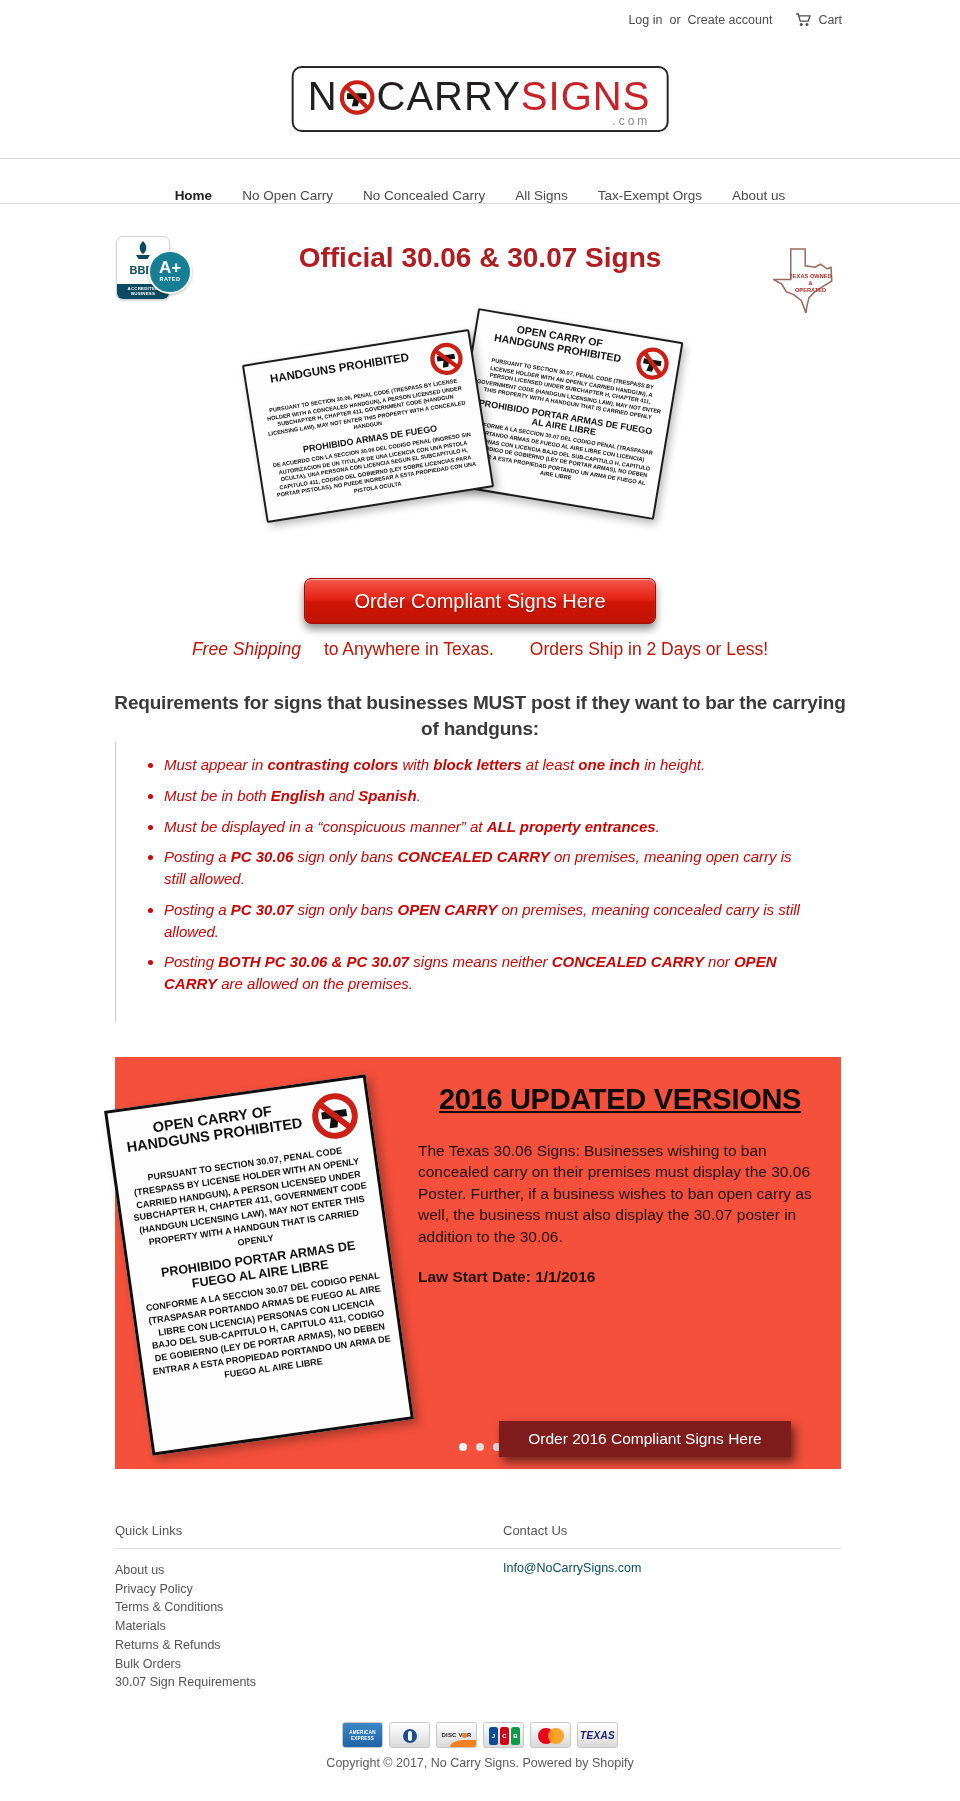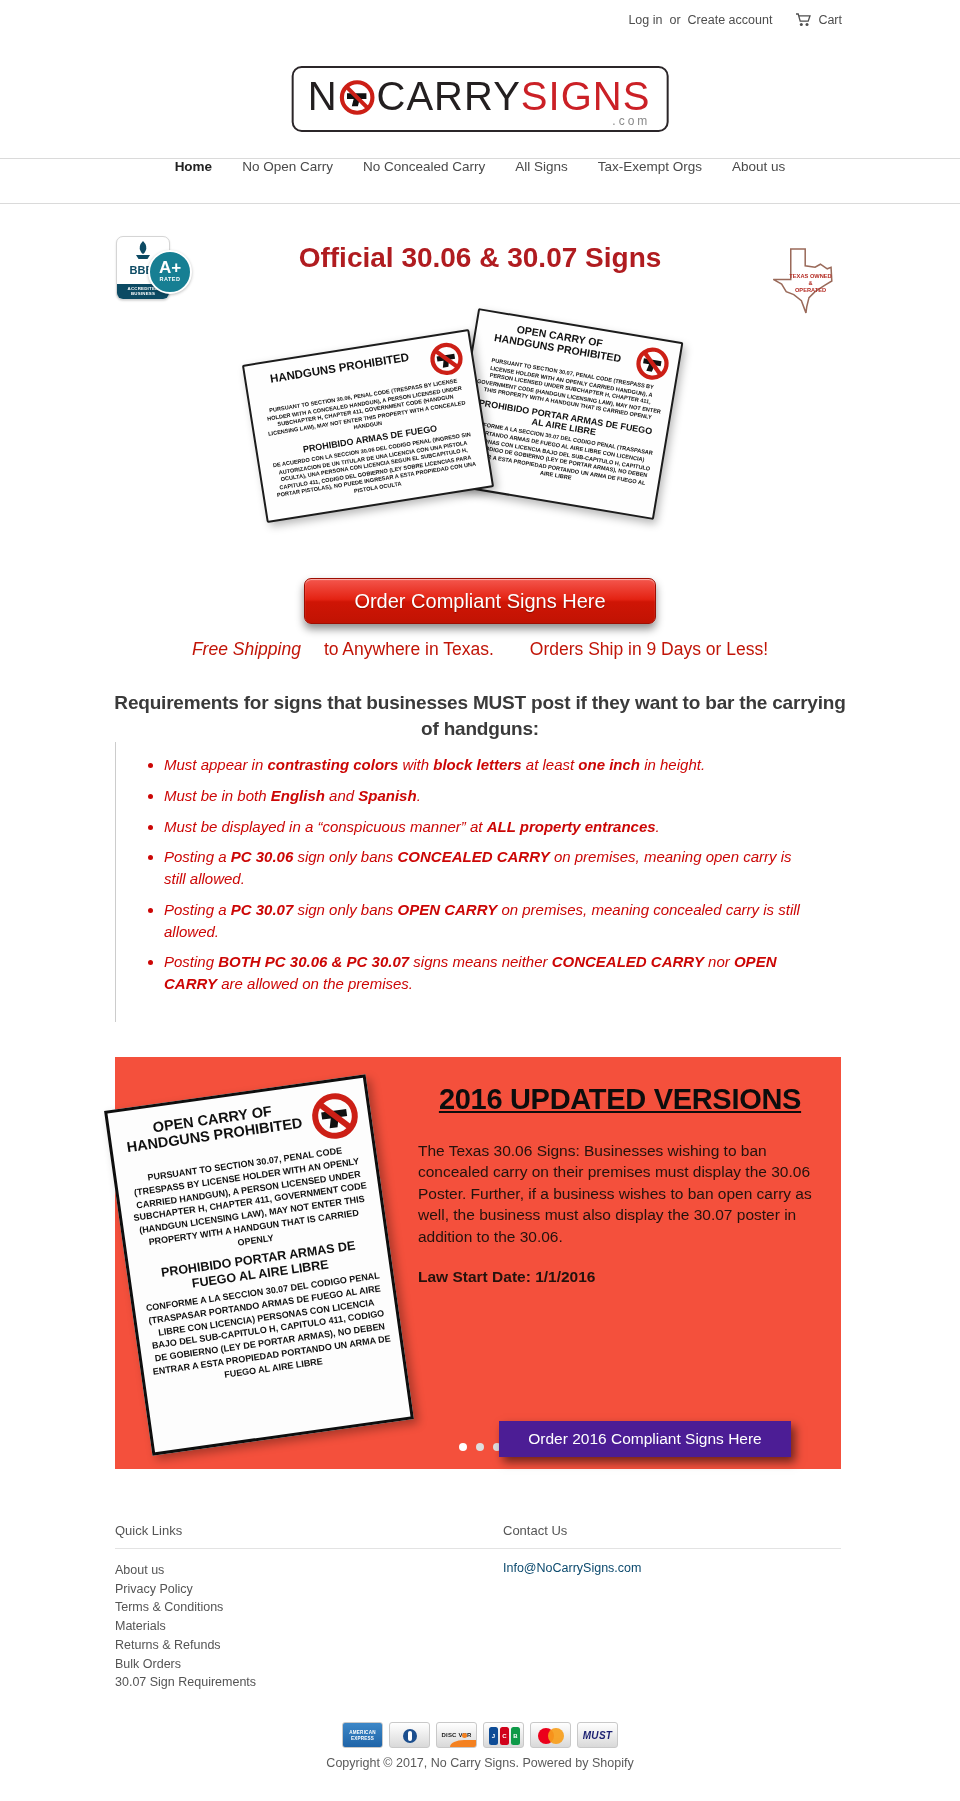--- a/index.html
+++ b/index.html
@@ -21,21 +21,21 @@
           border:2px solid #2b2629; border-radius:10px; padding:8px 16px 14px 14px;
           display:flex; align-items:center; background:#fff; }
   .logo-letters { font-size:40px; letter-spacing:1px; color:#231f20; line-height:1; display:flex; align-items:center; }
   .logo-signs { color:#cb2026; }
   .logo-nosym { width:37px; height:37px; margin:0 1px; position:relative; top:1px; }
   .logo-com { position:absolute; right:16px; bottom:2px; font-size:12px; letter-spacing:3px; color:#8a8a8a; }
 
   
   .mainnav { position:absolute; top:158px; left:0; width:960px; height:46px;
              border-top:1px solid #dadada; border-bottom:1px solid #dadada;
-             display:flex; justify-content:center; align-items:flex-start; gap:30px;
+             display:flex; justify-content:center; align-items:flex-end; gap:30px;
              font-size:13.5px; color:#4a4a4a; }
   .mainnav .nav-item.active { color:#222; font-weight:bold; }
 
   
   .hero-title { position:absolute; top:242px; left:110px; width:740px; text-align:center;
                 font-size:28px; font-weight:bold; color:#b01c20; }
 
   
   .bbb { position:absolute; left:116px; top:236px; width:80px; height:76px; }
   .bbb-card { position:absolute; left:0; top:0; width:54px; height:64px; background:#fff;
@@ -103,21 +103,21 @@
   .ps-title-es { font-weight:bold; font-size:12.5px; text-align:center; line-height:1.15; margin-top:6px; }
   .promo-right { position:absolute; left:303px; top:26px; width:404px; color:#24120c; }
   .promo-right h2 { font-size:29px; font-weight:bold; color:#0d0d0d; text-align:center;
                     text-decoration:underline; margin-bottom:24px; letter-spacing:-.3px; }
   .promo-right p { font-size:15.5px; line-height:1.38; margin-bottom:19px; }
   .promo-right .law { font-weight:bold; }
   .dots { position:absolute; left:344px; top:386px; display:flex; gap:9px; }
   .dot { width:8px; height:8px; border-radius:50%; background:#dedede; cursor:pointer; }
   .dot.active { background:#ffffff; }
   .order-2016 { position:absolute; left:384px; top:364px; width:292px; height:36px;
-                background:#4c1d95; border:none; color:#fff; font-size:15.5px; cursor:pointer;
+                background:#7f1d1d; border:none; color:#fff; font-size:15.5px; cursor:pointer;
                 font-family:"Liberation Sans", sans-serif;
                 box-shadow:4px 5px 9px rgba(0,0,0,.55); }
 
   
   .footer { position:absolute; top:1510px; left:115px; width:726px; font-size:12.5px; color:#545454; }
   .fcol-links { position:absolute; left:0; top:13px; width:390px; }
   .fcol-contact { position:absolute; left:388px; top:13px; width:338px; }
   .fcol-title { font-size:13px; font-weight:normal; color:#555; margin-bottom:10px; }
   .footer hr { border:none; border-top:1px solid #e3e3e3; margin-bottom:12px; }
   .fcol-links ul { list-style:none; }
@@ -243,21 +243,21 @@
     </div>
     <div class="sign-body">PURSUANT TO SECTION 30.07, PENAL CODE (TRESPASS BY LICENSE HOLDER WITH AN OPENLY CARRIED HANDGUN), A PERSON LICENSED UNDER SUBCHAPTER H, CHAPTER 411, GOVERNMENT CODE (HANDGUN LICENSING LAW), MAY NOT ENTER THIS PROPERTY WITH A HANDGUN THAT IS CARRIED OPENLY</div>
     <div class="sign-title-es">PROHIBIDO PORTAR ARMAS DE FUEGO AL AIRE LIBRE</div>
     <div class="sign-body">CONFORME A LA SECCION 30.07 DEL CODIGO PENAL (TRASPASAR PORTANDO ARMAS DE FUEGO AL AIRE LIBRE CON LICENCIA) PERSONAS CON LICENCIA BAJO DEL SUB-CAPITULO H, CAPITULO 411, CODIGO DE GOBIERNO (LEY DE PORTAR ARMAS), NO DEBEN ENTRAR A ESTA PROPIEDAD PORTANDO UN ARMA DE FUEGO AL AIRE LIBRE</div>
   </div>
 </div>
 
 <button class="order-btn">Order Compliant Signs Here</button>
 
 <div class="shipping">
-  <span class="fs">Free Shipping</span><span>to Anywhere in Texas.</span><span class="second">Orders Ship in 9 Days or Less!</span>
+  <span class="fs">Free Shipping</span><span>to Anywhere in Texas.</span><span class="second">Orders Ship in 2 Days or Less!</span>
 </div>
 
 <h2 class="req-heading">Requirements for signs that businesses MUST post if they want to bar the carrying of handguns:</h2>
 <div class="bullets-wrap">
   <ul>
       <li><span>Must appear in </span><b>contrasting colors</b><span> with </span><b>block letters</b><span> at least </span><b>one inch</b><span> in height.</span></li>
       <li><span>Must be in both </span><b>English</b><span> and </span><b>Spanish</b><span>.</span></li>
       <li><span>Must be displayed in a “conspicuous manner” at </span><b>ALL property entrances</b><span>.</span></li>
       <li><span>Posting a </span><b>PC 30.06</b><span> sign only bans </span><b>CONCEALED CARRY</b><span> on premises, meaning open carry is still allowed.</span></li>
       <li><span>Posting a </span><b>PC 30.07</b><span> sign only bans </span><b>OPEN CARRY</b><span> on premises, meaning concealed carry is still allowed.</span></li>
@@ -329,16 +329,16 @@
     <div class="pay pay-jcb">
       <div class="jcb-stripe jcb-b">J</div>
       <div class="jcb-stripe jcb-c">C</div>
       <div class="jcb-stripe jcb-j">B</div>
     </div>
     <div class="pay pay-mc">
       <div class="mc-c mc-red"></div>
       <div class="mc-c mc-org"></div>
     </div>
     <div class="pay pay-visa">
-      <div class="visa-t">MUST</div>
+      <div class="visa-t">TEXAS</div>
     </div>
   </div>
 <div class="copyright">Copyright © 2017, No Carry Signs. Powered by Shopify</div>
 
 </body></html>

